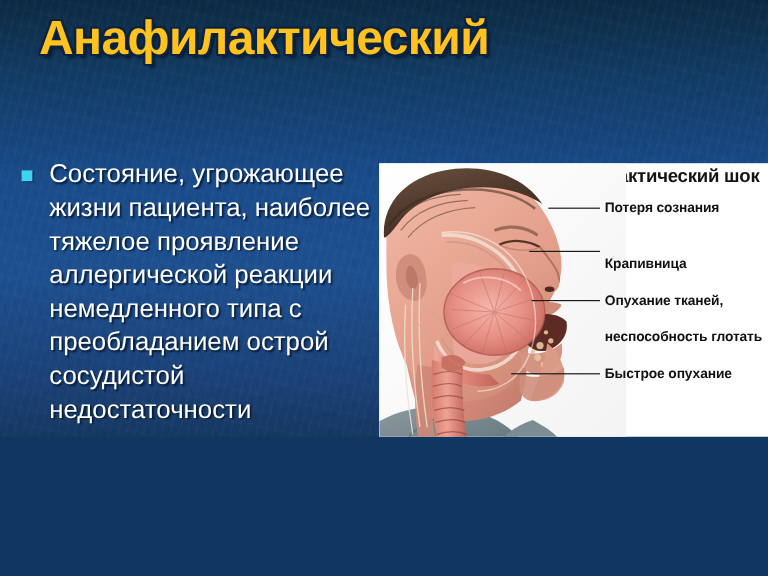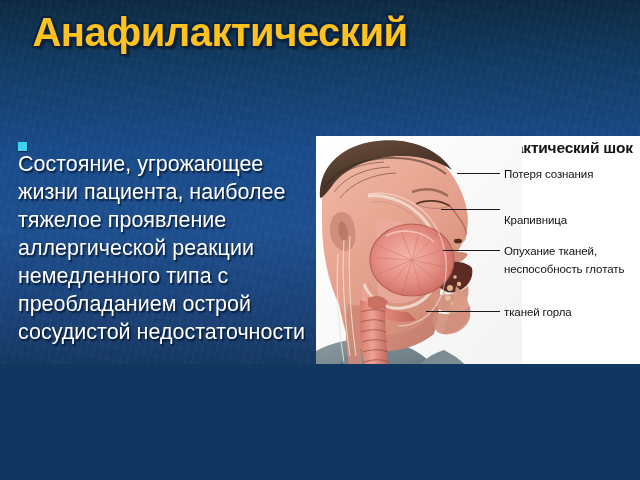--- a/index.html
+++ b/index.html
@@ -76,21 +76,20 @@
   
   .body-block {
     position: absolute;
     left: 18px;
     top: 132px;
     width: 292px;
   }
   .bullet-row {
     display: flex;
     align-items: flex-start;
-    flex-direction: column;
   }
   .bullet-marker {
     flex: 0 0 auto;
     width: 9px;
     height: 9px;
     margin-top: 10px;
     margin-right: 14px;
     background: #3fd3f2;
     box-shadow: 1px 1px 1px rgba(0,0,0,.45);
   }
@@ -132,28 +131,28 @@
     top: 0;
     width: 206px;
     height: 247px;
   }
   .figure-photo svg { display: block; }
 
   
   .callout {
     position: absolute;
     font-family: "Liberation Sans", sans-serif;
-    font-weight: normal;
+    font-weight: bold;
     font-size: 11.5px;
     line-height: 1.55;
     color: #111111;
     letter-spacing: -0.1px;
     white-space: nowrap;
   }
-  .callout .ln2 { display: block; }
+  .callout .ln2 { display: block; margin-top: 12px; }
   .leader {
     position: absolute;
     height: 0;
     border-top: 1.4px solid #1b1b1b;
   }
 
   
   .leader-1 { left: 141px; top: 37px;  width: 43px; }
   .leader-2 { left: 125px; top: 73px;  width: 59px; }
   .leader-3 { left: 127px; top: 114px; width: 57px; }
@@ -351,17 +350,17 @@
     <div class="callout callout-2">
       <span>Крапивница</span>
     </div>
 
     <div class="callout callout-3">
       <span>Опухание тканей,</span>
       <span class="ln2">неспособность глотать</span>
     </div>
 
     <div class="callout callout-4">
-      <span class="ln2">тканей горла</span>
+      <span>Быстрое опухание</span>
     </div>
 
   </div>
 </div>
 
 </body></html>

